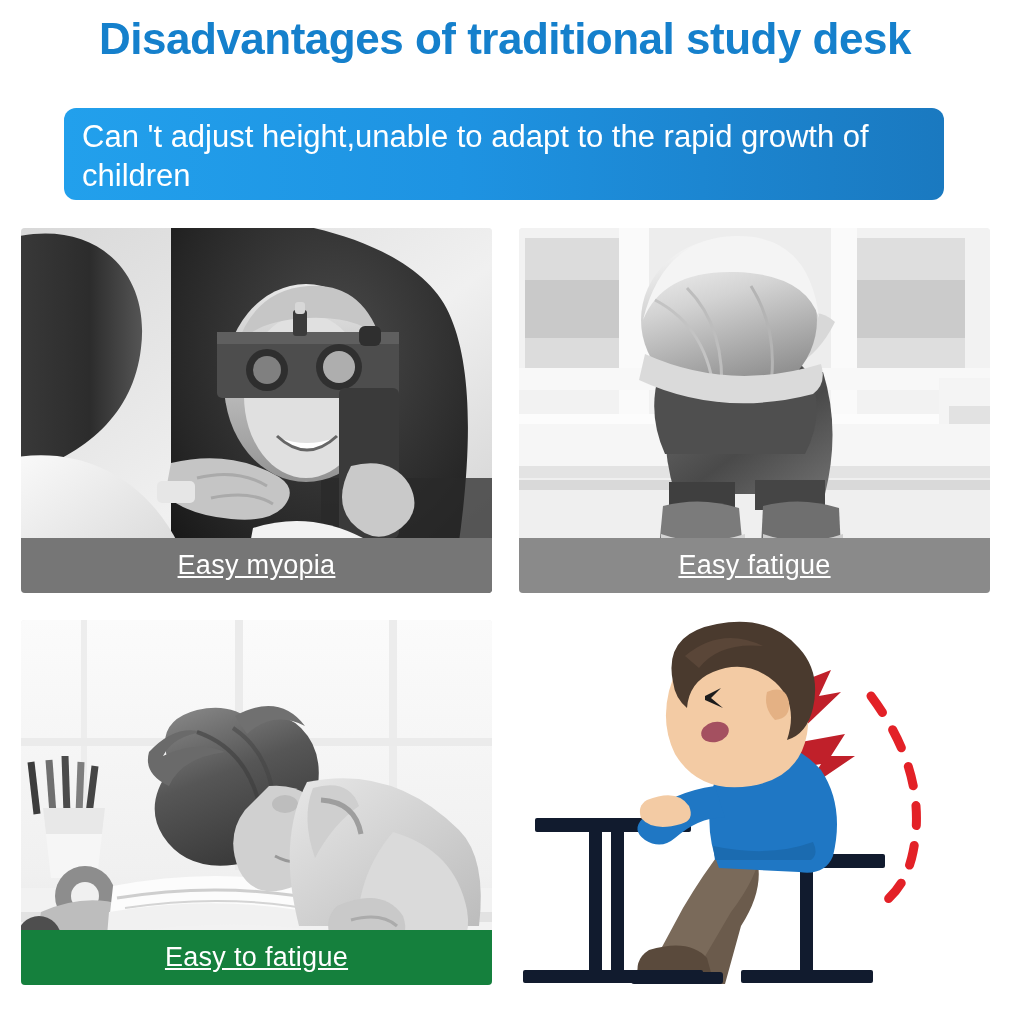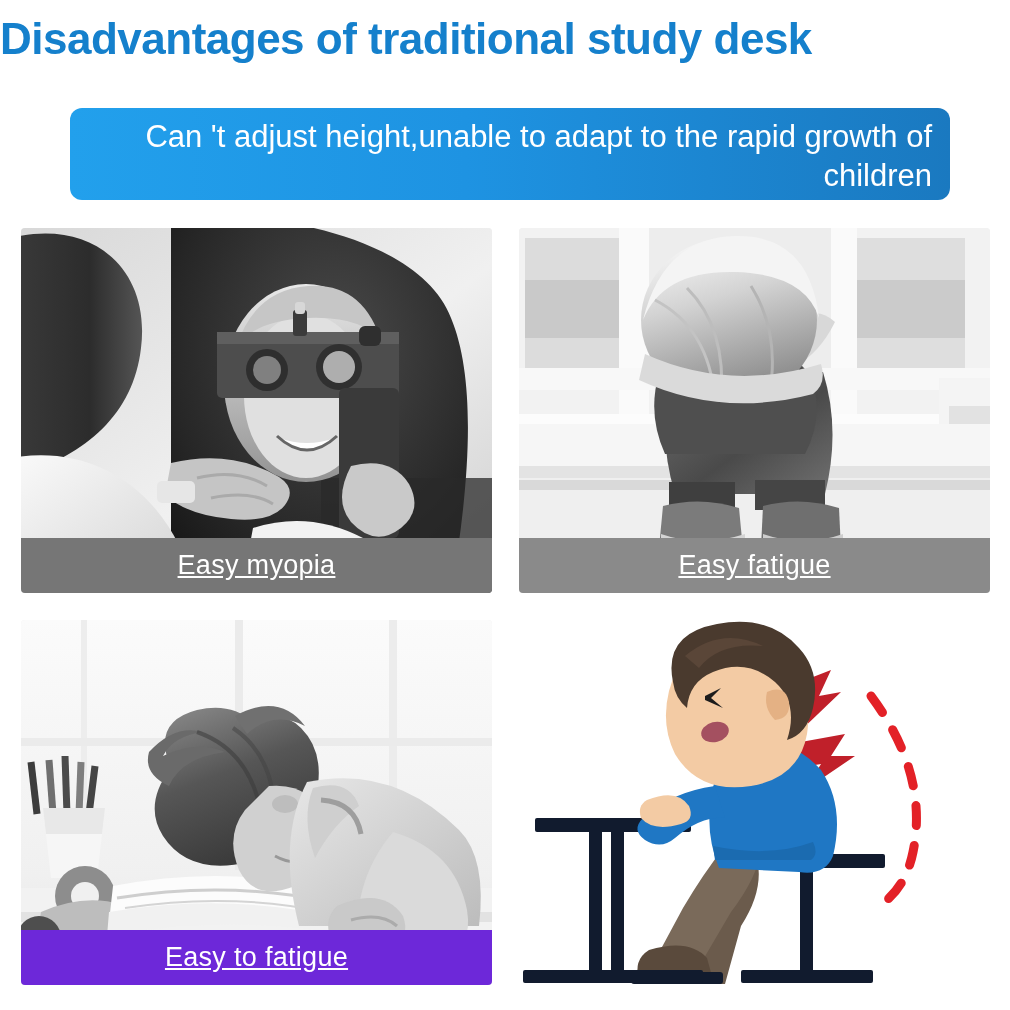--- a/index.html
+++ b/index.html
@@ -16,40 +16,40 @@
     font-family: "Liberation Sans", "DejaVu Sans", sans-serif;
     -webkit-font-smoothing: antialiased;
   }
 
   
   #page-title {
     position: absolute;
     left: 0;
     top: 14px;
     width: 1010px;
+    text-align: center;
     color: #1580CC;
     font-size: 44px;
     font-weight: bold;
     letter-spacing: -0.5px;
     line-height: 1.12;
     white-space: nowrap;
   }
 
   
   #subtitle-banner {
     position: absolute;
-    left: 70px;
+    left: 64px;
     top: 108px;
     width: 880px;
     height: 92px;
     border-radius: 12px;
     background: linear-gradient(to right, #22A0EC 0%, #1E93E2 45%, #1A79C0 100%);
     box-sizing: border-box;
     padding: 9px 18px 0 18px;
-    text-align: right;
   }
   #subtitle-banner .banner-text {
     color: #ffffff;
     font-size: 31px;
     line-height: 1.26;
     font-weight: normal;
     letter-spacing: 0px;
   }
 
   
@@ -81,21 +81,21 @@
     letter-spacing: 0.3px;
     text-decoration: underline;
   }
 
   #panel-myopia   { left: 21px;  top: 228px; width: 471px; height: 365px; }
   #panel-humpback { left: 519px; top: 228px; width: 471px; height: 365px; }
   #panel-fatigue  { left: 21px;  top: 620px; width: 471px; height: 365px; }
 
   #panel-myopia   .caption-bar { background: #767676; }
   #panel-humpback .caption-bar { background: #8A8A8A; }
-  #panel-fatigue  .caption-bar { background: #6d28d9; }
+  #panel-fatigue  .caption-bar { background: #15803d; }
 
   
   #panel-illustration {
     position: absolute;
     left: 519px;
     top: 620px;
     width: 471px;
     height: 390px;
     background: #ffffff;
   }

